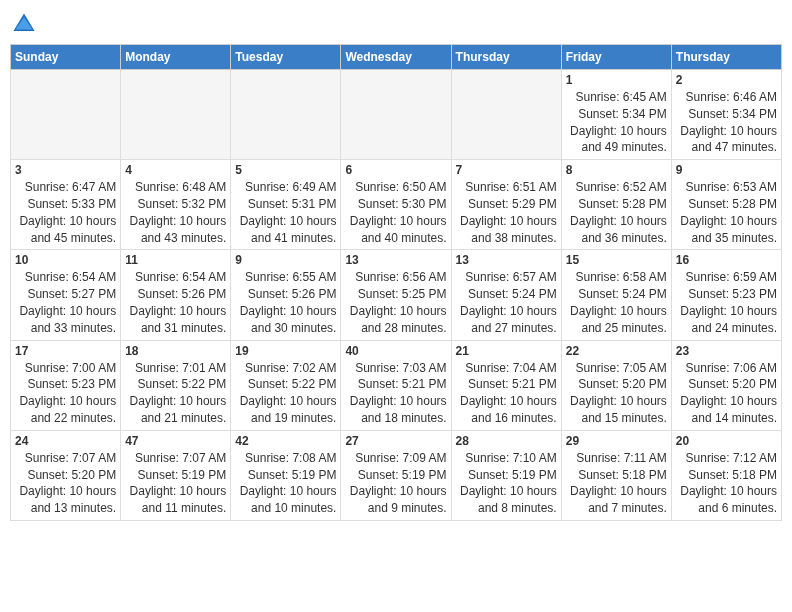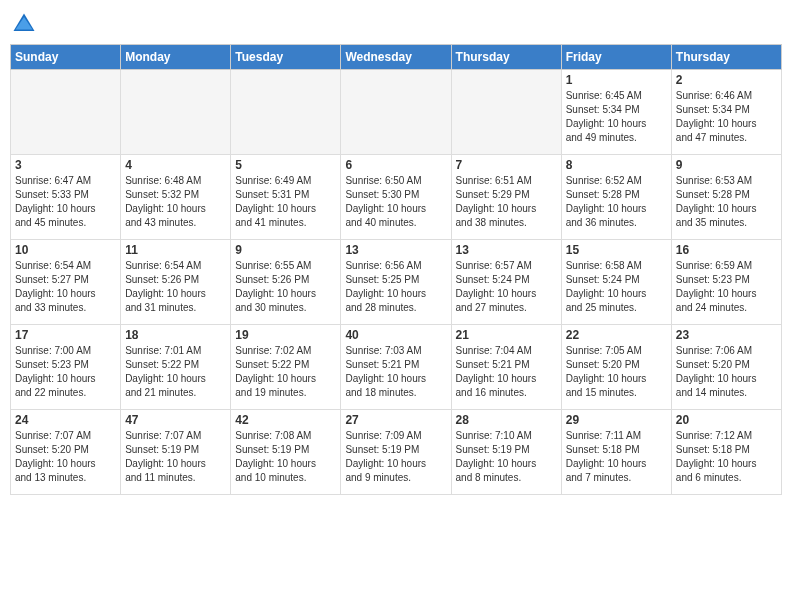--- a/index.html
+++ b/index.html
@@ -70,23 +70,24 @@
     .calendar td.empty {
       background: #f5f5f5;
     }
     .day-number {
       font-size: 12px;
       font-weight: bold;
       display: block;
       margin-bottom: 2px;
     }
     .day-info {
-      font-size: 10px;
+      font-size: 12px;
       line-height: 1.4;
       color: #333;
+      text-align: right;
     }
     tr.week-row td {
       height: 85px;
     }
   </style>
 </head>
 <body>
 
 <div class="header-area">
   <div class="logo">

